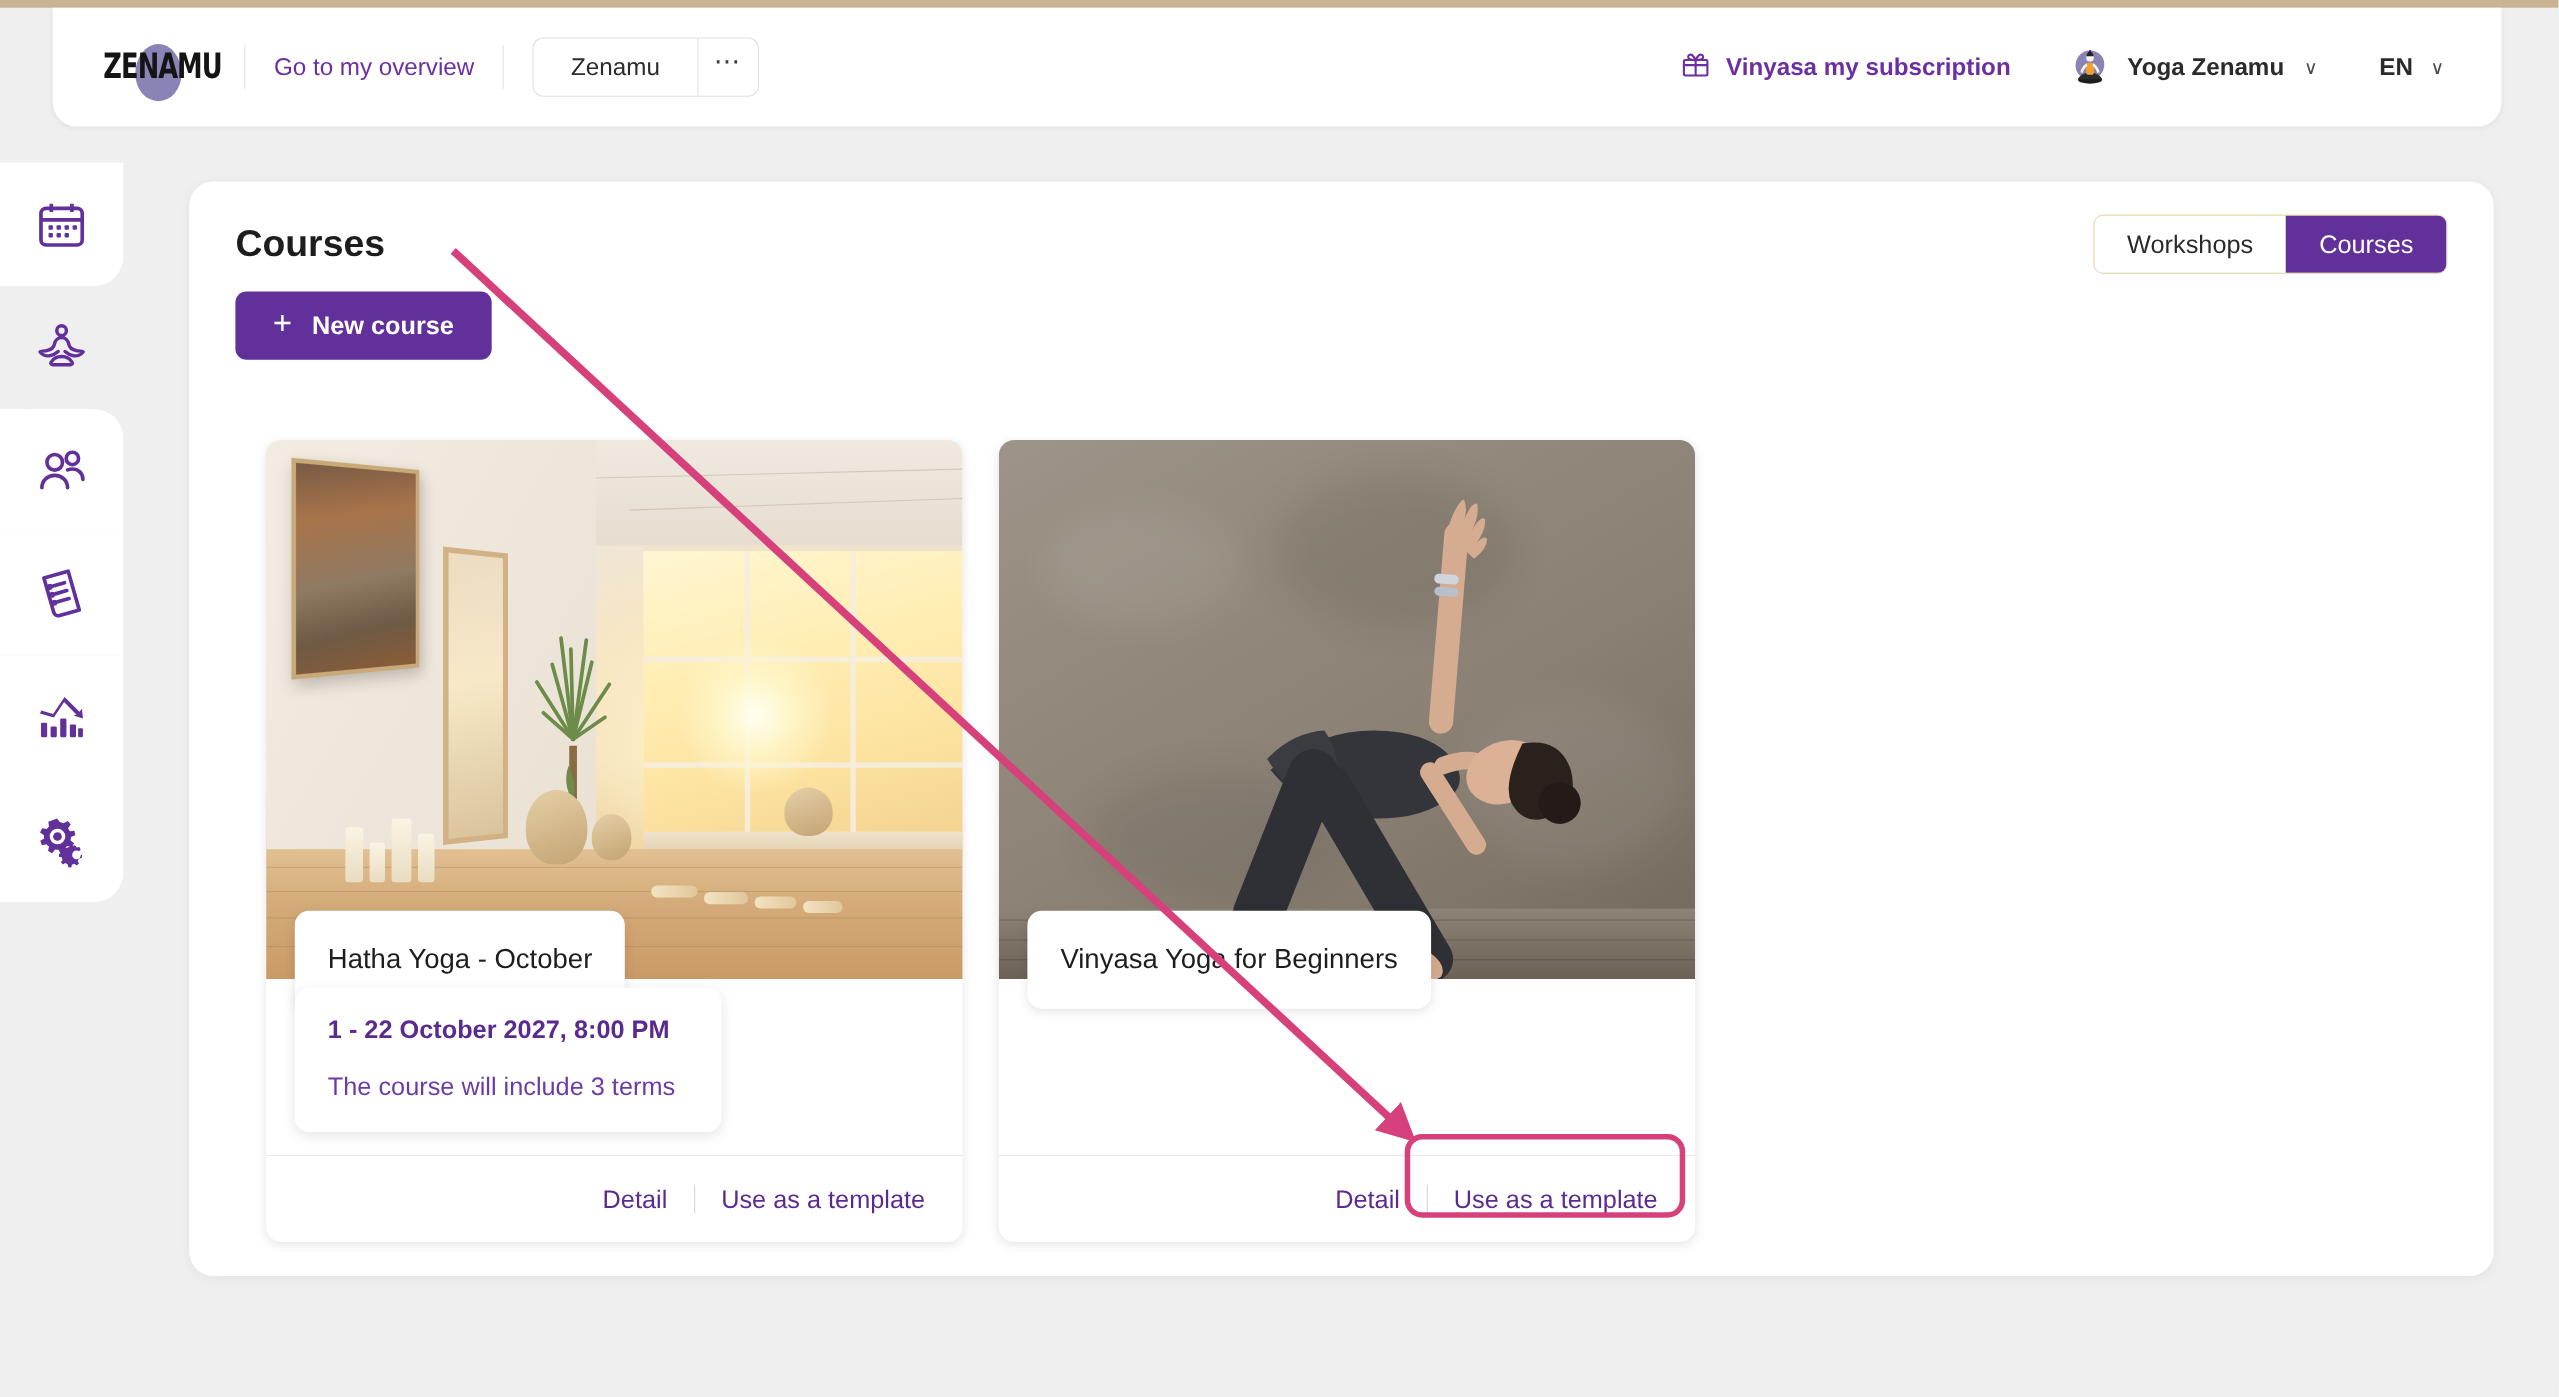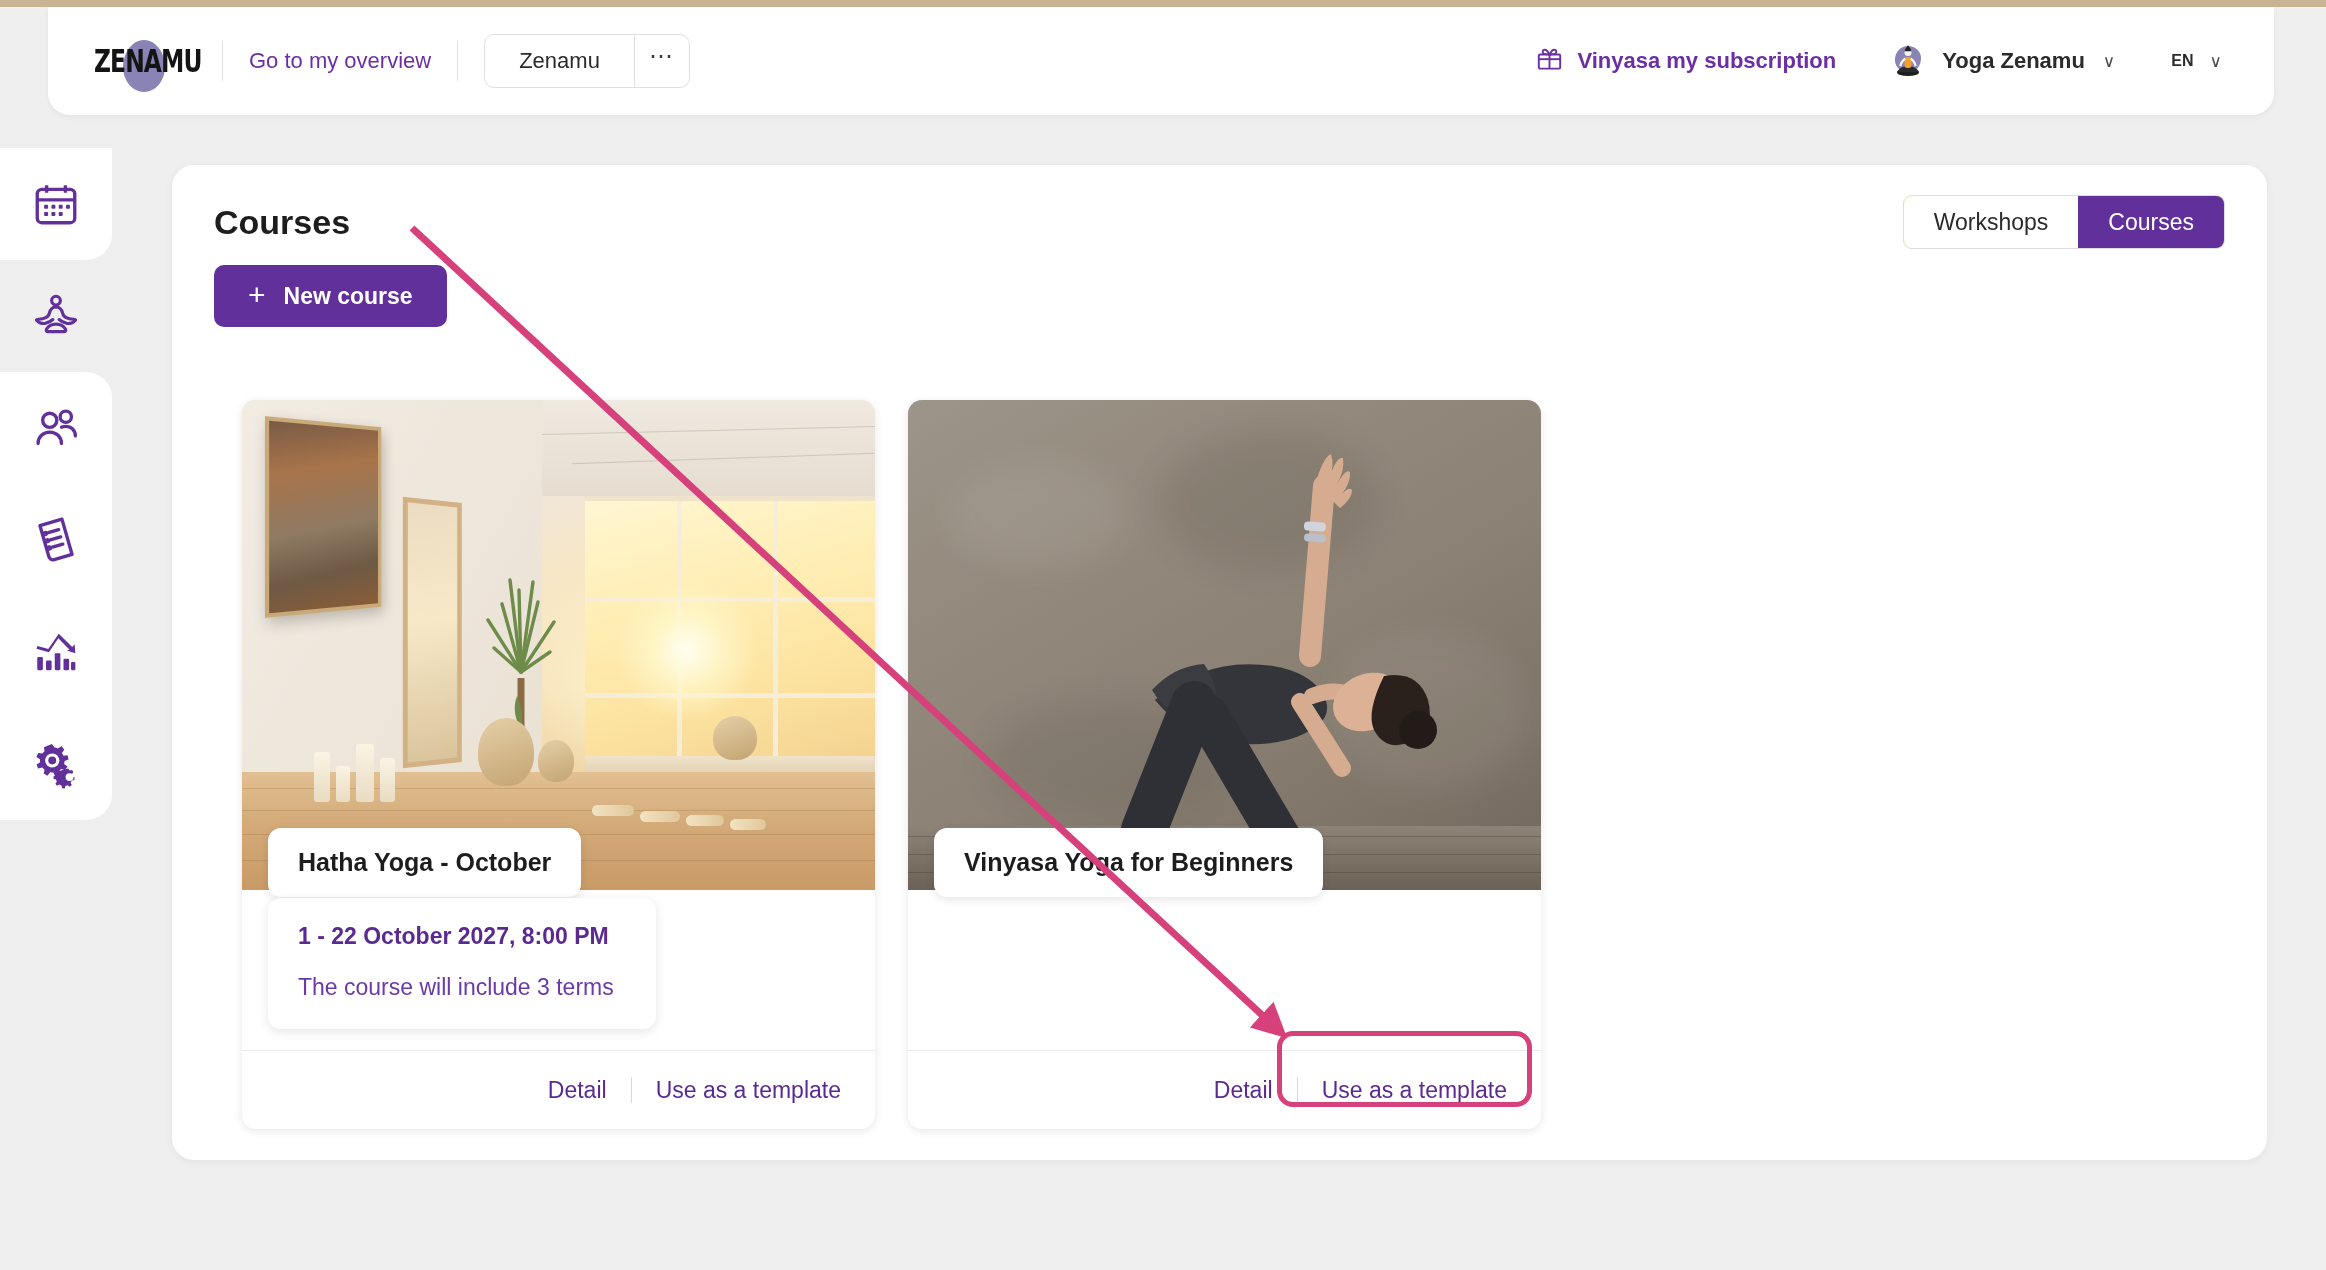--- a/index.html
+++ b/index.html
@@ -62,21 +62,21 @@
     display: flex; align-items: center; gap: 14px;
     color: #6b2fa3; font-size: 22px; font-weight: 700; text-decoration: none; white-space: nowrap;
   }
   .team-wrap { display: flex; align-items: center; gap: 14px; margin-left: 52px; cursor: pointer; }
   .avatar {
     position: relative; width: 40px; height: 40px; flex: 0 0 40px;
   }
   .team-name { font-size: 22px; font-weight: 700; color: #2b2b2b; white-space: nowrap; }
   .chev { color: #4a4a4a; font-size: 17px; margin-left: 4px; }
   .lang-wrap { display: flex; align-items: center; gap: 12px; margin-left: 56px; cursor: pointer; }
-  .lang-txt { font-size: 16px; font-weight: 700; color: #2b2b2b; }
+  .lang-txt { font-size: 22px; font-weight: 700; color: #2b2b2b; }
 
   
   .sidebar {
     position: absolute; left: 0; top: 148px; width: 112px;
     display: flex; flex-direction: column; align-items: center;
   }
   .sb-item {
     width: 112px; height: 112px;
     display: flex; align-items: center; justify-content: center;
     background: #ffffff; position: relative;
@@ -202,23 +202,23 @@
     background: linear-gradient(180deg, #8e8377 0%, #7b7064 55%, #6c6156 100%);
   }
   .pose-floor-line { position: absolute; height: 1px; background: rgba(60,54,46,0.3); left:0; right:0; }
   .fig { position: absolute; }
 
   .card-body { position: relative; height: 160px; }
 
   .title-chip {
     position: absolute; left: 26px; top: -62px;
     background: #fff; border-radius: 13px;
-    padding: 20px 30px; min-width: 300px;
+    padding: 30px 30px; min-width: 300px;
     box-shadow: 0 3px 10px rgba(0,0,0,0.10);
-    font-size: 25px; color: #1d1d1d; white-space: nowrap; font-weight: bold;
+    font-size: 25px; color: #1d1d1d; white-space: nowrap;
   }
   .info-chip {
     position: absolute; left: 26px; top: 8px;
     background: #fff; border-radius: 13px;
     padding: 24px 30px 26px 30px; width: 388px;
     box-shadow: 0 3px 12px rgba(0,0,0,0.10);
   }
   .info-date { font-size: 23px; font-weight: 700; color: #5b2a91; line-height: 1.28; }
   .info-terms { font-size: 23px; color: #6b3aa8; margin-top: 22px; line-height: 1.3; }
 

